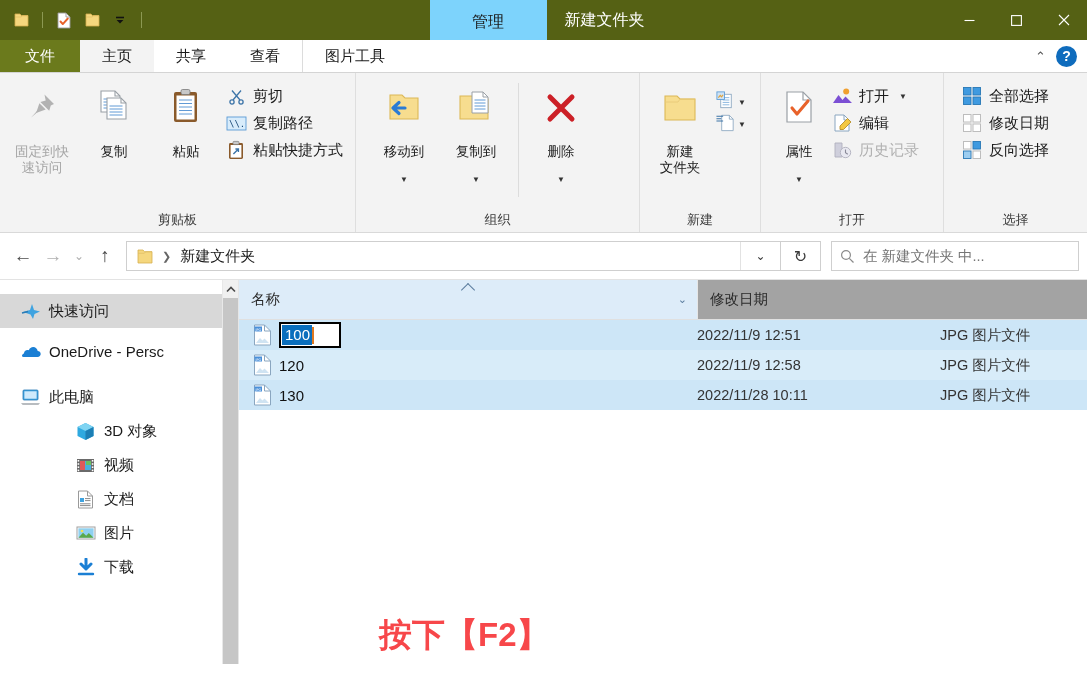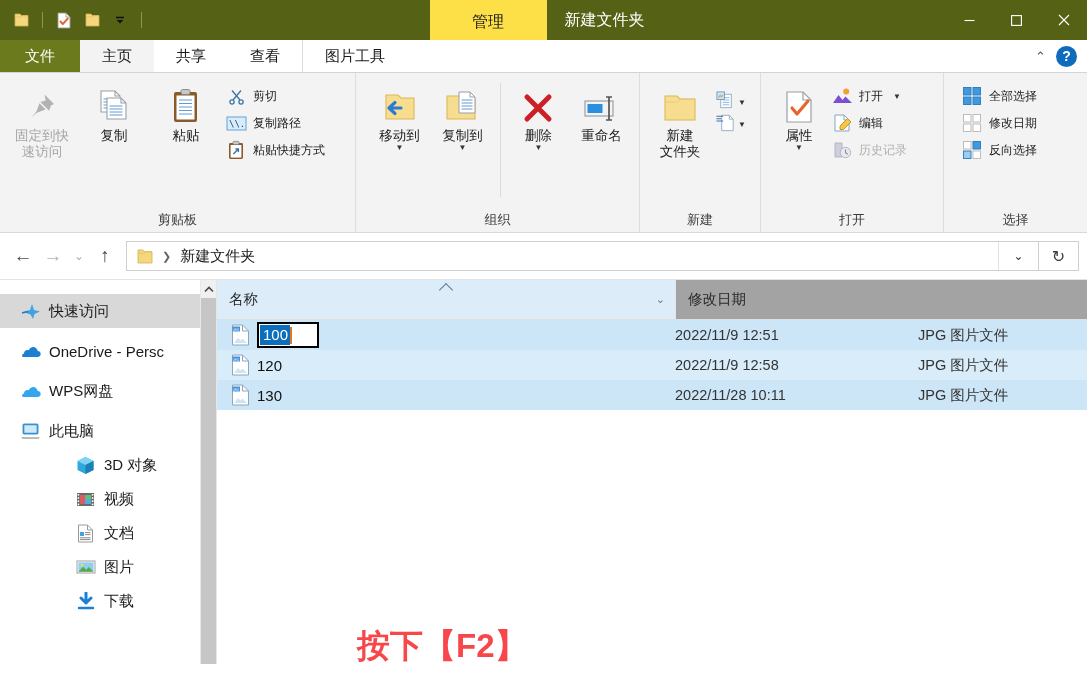--- a/index.html
+++ b/index.html
@@ -14,21 +14,21 @@
   
   .titlebar {
     height: 40px; background: #556114;
     display: flex; align-items: stretch; position: relative;
   }
   .qat { display: flex; align-items: center; padding-left: 10px; gap: 6px; }
   .qat-sep { width: 1px; height: 16px; background: #8c9852; margin: 0 4px; }
   .qat-btn { width: 22px; height: 22px; display: flex; align-items: center; justify-content: center; cursor: pointer; }
   .title-spacer { flex: 1; }
   .ctx-tab {
-    width: 117px; background: #fde047; color: #1a1a1a;
+    width: 117px; background: #7dd3fc; color: #1a1a1a;
     display: flex; align-items: flex-end; justify-content: center;
     padding-bottom: 7px; font-size: 16px; cursor: pointer;
   }
   .win-title {
     color: #ffffff; font-size: 16px;
     display: flex; align-items: center; padding: 0 18px 0 18px;
   }
   .title-fill { flex: 1; }
   .wbtns { display: flex; }
   .wbtn { width: 47px; height: 40px; display:flex; align-items:center; justify-content:center; cursor: pointer; }
@@ -59,34 +59,34 @@
     height: 160px; background: #f3f3f3; display: flex; align-items: stretch;
     border-bottom: 1px solid #d9d9d9; position: relative;
   }
   .rgroup { display: flex; flex-direction: column; position: relative; height: 100%; }
   .rgroup + .rgroup { border-left: 1px solid #dedede; }
   .rgroup-body { flex: 1; display: flex; align-items: flex-start; padding: 6px 6px 0 6px; }
   .rgroup-label { height: 25px; font-size: 13px; color: #3a3a3a; display:flex; align-items:center; justify-content:center; }
 
   .bigbtn {
     width: 72px; display: flex; flex-direction: column; align-items: center;
-    padding: 6px 2px 0 2px; cursor: pointer; border-radius: 2px;
+    padding: 6px 2px 0 2px; cursor: pointer; border-radius: 2px; gap: 16px;
   }
   .bigbtn .ic { height: 40px; display: flex; align-items: flex-end; justify-content: center; }
   .bigbtn .lbl { font-size: 13.5px; color: #1c1c1c; text-align: center; line-height: 1.18; margin-top: 3px; }
   .bigbtn.disabled .lbl { color: #a5a5a5; }
   .caret-d { font-size: 8px; line-height: 6px; color: #333; margin-top: 1px; }
 
   .smallcol { display: flex; flex-direction: column; padding-top: 4px; gap: 1px; }
   .smallbtn {
     display: flex; align-items: center; gap: 6px; padding: 2px 6px 2px 3px;
     cursor: pointer; border-radius: 2px;
   }
   .smallbtn .ic { width: 22px; height: 22px; display: flex; align-items: center; justify-content: center; }
-  .smallbtn .lbl { font-size: 12px; color: #1c1c1c; white-space: nowrap; }
+  .smallbtn .lbl { font-size: 15px; color: #1c1c1c; white-space: nowrap; }
   .smallbtn.disabled .lbl { color: #b0b0b0; }
   .vsep { width: 1px; background: #dcdcdc; align-self: stretch; margin: 4px 6px 10px 6px; }
 
   
   .addrbar { height: 46px; background: #fff; display: flex; align-items: center; padding: 0 8px; gap: 0; }
   .navbtn { width: 30px; height: 30px; display: flex; align-items: center; justify-content: center; cursor: pointer; color: #b0b0b0; font-size: 19px; }
   .navbtn.enabled { color: #4a4a4a; }
   .navbtn.small { width: 22px; font-size: 12px; }
   .addrbox {
     flex: 1; height: 30px; border: 1px solid #cfcfcf; background: #fff;
@@ -97,21 +97,21 @@
   .addr-chev { width: 40px; display: flex; align-items: center; justify-content: center; cursor: pointer; color: #3a3a3a; font-size: 12px; border-left: 1px solid #e2e2e2; height: 100%; }
   .refreshbtn { width: 40px; height: 30px; border: 1px solid #cfcfcf; border-left: none; display: flex; align-items: center; justify-content: center; cursor: pointer; color: #3a3a3a; }
   .searchbox {
     width: 248px; height: 30px; border: 1px solid #cfcfcf; background: #fff;
     display: flex; align-items: center; margin-left: 10px; padding: 0 8px; gap: 8px; cursor: text;
   }
   .search-ph { font-size: 14.5px; color: #767676; white-space: nowrap; overflow: hidden; }
 
   
   .main { display: flex; height: 385px; border-top: 1px solid #e3e3e3; }
-  .navpane { width: 200px; background: #fff; padding-top: 14px; overflow: hidden; position: relative; }
+  .navpane { width: 222px; background: #fff; padding-top: 14px; overflow: hidden; position: relative; }
   .nav-item { height: 34px; display: flex; align-items: center; gap: 8px; padding-left: 20px; font-size: 15px; color: #1a1a1a; cursor: pointer; white-space: nowrap; }
   .nav-item.sel { background: #d8d8d8; }
   .nav-item.indent { padding-left: 30px; margin-left: 45px; }
   .nav-item .nic { width: 21px; height: 21px; display: flex; align-items: center; justify-content: center; flex: 0 0 21px; }
   .nav-gap { height: 6px; }
 
   .vscroll { width: 16px; background: #f0f0f0; display: flex; flex-direction: column; border-left: 1px solid #e8e8e8; }
   .vs-btn { height: 18px; display: flex; align-items: center; justify-content: center; color: #5a5a5a; font-size: 9px; cursor: pointer; background: #f0f0f0; }
   .vs-thumb { flex: 1; background: #c6c6c6; cursor: pointer; }
 
@@ -137,21 +137,21 @@
   .cell-type { flex: 1; font-size: 14.5px; color: #333; }
   .fname { font-size: 15px; color: #111; }
   .renamebox {
     background: #fff; border: 2px solid #000; height: 26px; min-width: 62px;
     display: flex; align-items: center; padding: 0 1px;
   }
   .renamesel { background: #0a6ebd; color: #fff; font-size: 15px; padding: 1px 2px 2px 3px; }
   .renamecaret { width: 1.5px; height: 17px; background: #e07820; }
 
   .listbody { flex: 1; position: relative; background: #fff; }
-  .annot { position: absolute; left: 140px; top: 216px; color: #f7474a; line-height: 1.22; }
+  .annot { position: absolute; left: 140px; top: 205px; color: #f7474a; line-height: 1.22; }
   .annot .l1 { font-size: 33px; font-weight: bold; }
 </style>
 </head>
 <body>
 
 <div class="app">
 
   <div class="titlebar">
     <div class="qat">
       <div class="qat-btn">
@@ -335,30 +335,20 @@
         <div class="vsep"></div>
         <div class="bigbtn">
           <div class="ic">
             <svg width="34" height="34" viewBox="0 0 34 34">
                 <path d="M6 6l22 22M28 6L6 28" stroke="#cc2027" stroke-width="5" stroke-linecap="round"></path>
               </svg>
           </div>
           <div class="lbl">删除</div>
           <div class="caret-d">▼</div>
         </div>
-        <div class="bigbtn">
-          <div class="ic">
-            <svg width="40" height="32" viewBox="0 0 40 32">
-              <rect x="4" y="8" width="28" height="15" fill="none" stroke="#9aa0a6" stroke-width="1.2"></rect>
-              <rect x="6.5" y="11" width="15" height="9" fill="#2a8fe0"></rect>
-              <path d="M28 4v23M25 4h6M25 27h6" fill="none" stroke="#555" stroke-width="1.7"></path>
-            </svg>
-          </div>
-          <div class="lbl">重命名</div>
-        </div>
       </div>
       <div class="rgroup-label">组织</div>
     </div>
 
     <div class="rgroup" style="width:121px">
       <div class="rgroup-body" style="padding-left:8px">
         <div class="bigbtn" style="width:64px">
           <div class="ic">
             <svg width="38" height="34" viewBox="0 0 38 34">
                 <path d="M4 5h12l3 3h15v21H4z" fill="#f7dd8f" stroke="#dcb857" stroke-width="1.1"></path>
@@ -502,20 +492,27 @@
             <path d="M1 2h5l1.5 1.7H15V15H1z" fill="#f5d77e" stroke="#d6ae4e" stroke-width=".8"></path>
             <path d="M1 5.3h6.3l1.4-1.6H15" fill="none" stroke="#e0bd63" stroke-width=".7"></path>
           </svg>
       </div>
       <div class="crumb-sep">❯</div>
       <div class="crumb">新建文件夹</div>
       <div style="flex:1"></div>
       <div class="addr-chev">⌄</div>
     </div>
     <div class="refreshbtn">↻</div>
+    <div class="searchbox">
+      <svg width="15" height="15" viewBox="0 0 15 15">
+          <circle cx="6" cy="6" r="4.4" fill="none" stroke="#8a8a8a" stroke-width="1.2"></circle>
+          <path d="M9.3 9.3L13.5 13.5" stroke="#8a8a8a" stroke-width="1.2"></path>
+        </svg>
+      <div class="search-ph">在 新建文件夹 中...</div>
+    </div>
   </div>
 
   <div class="main">
 
     <div class="navpane">
       <div class="nav-item sel">
         <div class="nic">
           <svg width="20" height="18" viewBox="0 0 20 18">
               <path d="M2 10l7-2 2-6 2 6 6 1.5-5.5 2.5-1.5 5-2.5-4.4z" fill="#3fa3e0"></path>
               <path d="M1 11l6-1.5" stroke="#2a7bb5" stroke-width="1.4"></path>
@@ -526,28 +523,20 @@
       <div class="nav-gap"></div>
       <div class="nav-item">
         <div class="nic">
           <svg width="21" height="15" viewBox="0 0 21 15">
               <path d="M4.5 13h13c2 0 3.2-1.5 3.2-3 0-1.7-1.4-2.9-3-2.9-.3-2.3-2.2-4-4.5-4-2 0-3.7 1.3-4.3 3.1-.4-.2-.9-.3-1.4-.3C5.5 5.9 4 7.4 4 9.2c0 .1 0 .3.1.4-1.3.3-2.1 1.3-2.1 2.3C2 12.5 3 13 4.5 13z" fill="#1b7fd4"></path>
             </svg>
         </div>
         <span>OneDrive - Persc</span>
       </div>
       <div class="nav-gap"></div>
-      <div class="nav-item">
-        <div class="nic">
-          <svg width="21" height="15" viewBox="0 0 21 15">
-              <path d="M4.5 13h13c2 0 3.2-1.5 3.2-3 0-1.7-1.4-2.9-3-2.9-.3-2.3-2.2-4-4.5-4-2 0-3.7 1.3-4.3 3.1-.4-.2-.9-.3-1.4-.3C5.5 5.9 4 7.4 4 9.2c0 .1 0 .3.1.4-1.3.3-2.1 1.3-2.1 2.3C2 12.5 3 13 4.5 13z" fill="#36a5ef"></path>
-            </svg>
-        </div>
-        <span>WPS网盘</span>
-      </div>
       <div class="nav-gap"></div>
       <div class="nav-item">
         <div class="nic">
           <svg width="21" height="18" viewBox="0 0 21 18">
               <rect x="3" y="2" width="15" height="10" rx="1" fill="#3fa3e0" stroke="#2878b5" stroke-width=".8"></rect>
               <rect x="4.4" y="3.3" width="12.2" height="7.4" fill="#cfe9fb"></rect>
               <path d="M1 15h19l-1.6 2H2.6z" fill="#b8bcc0"></path>
             </svg>
         </div>
         <span>此电脑</span>

